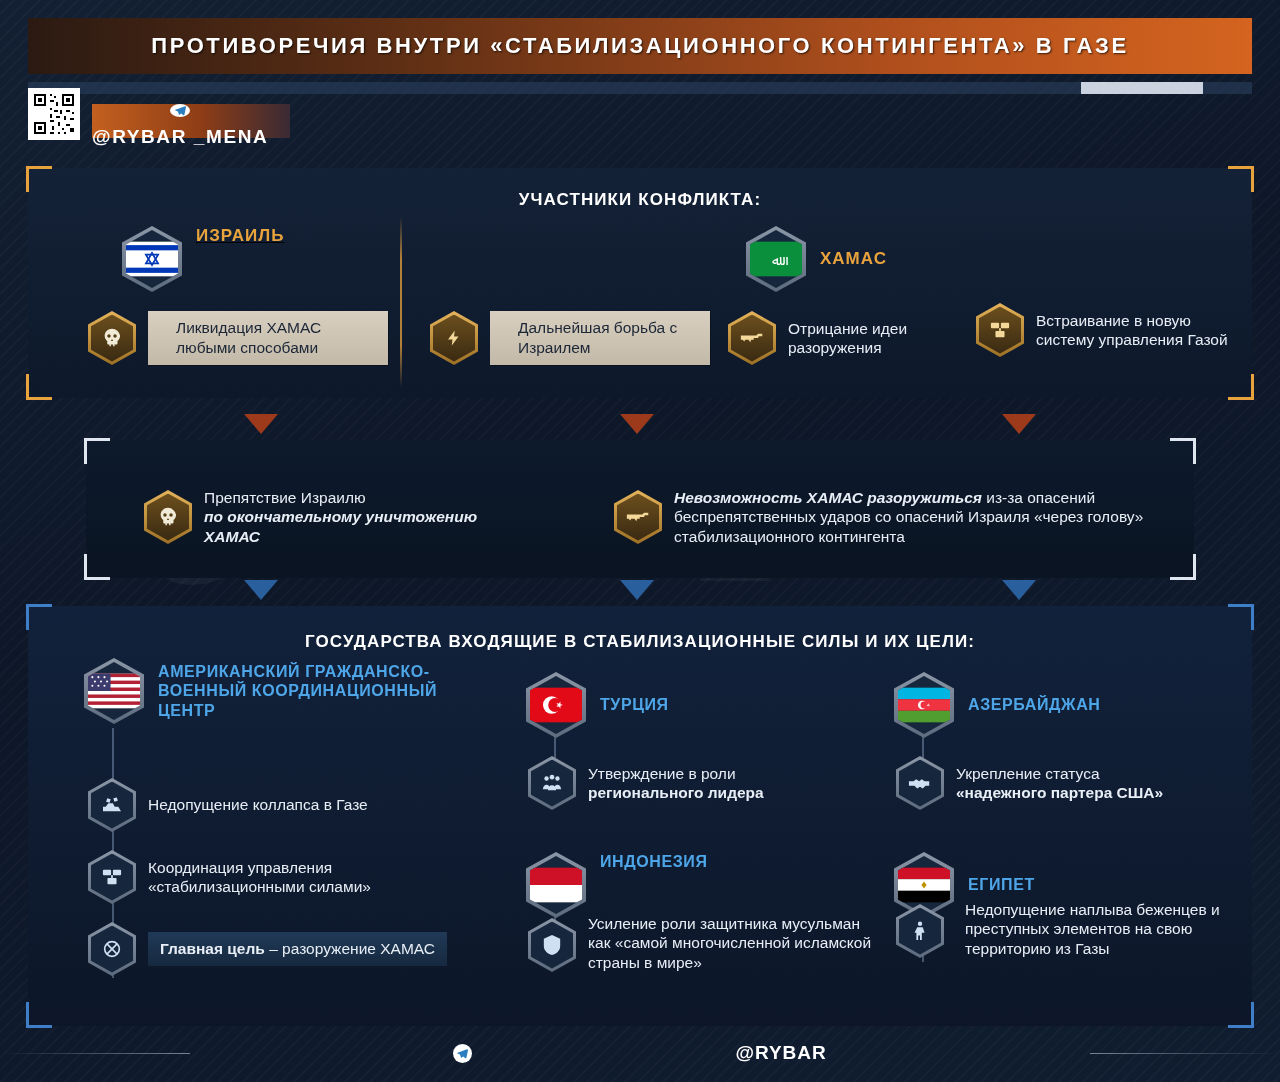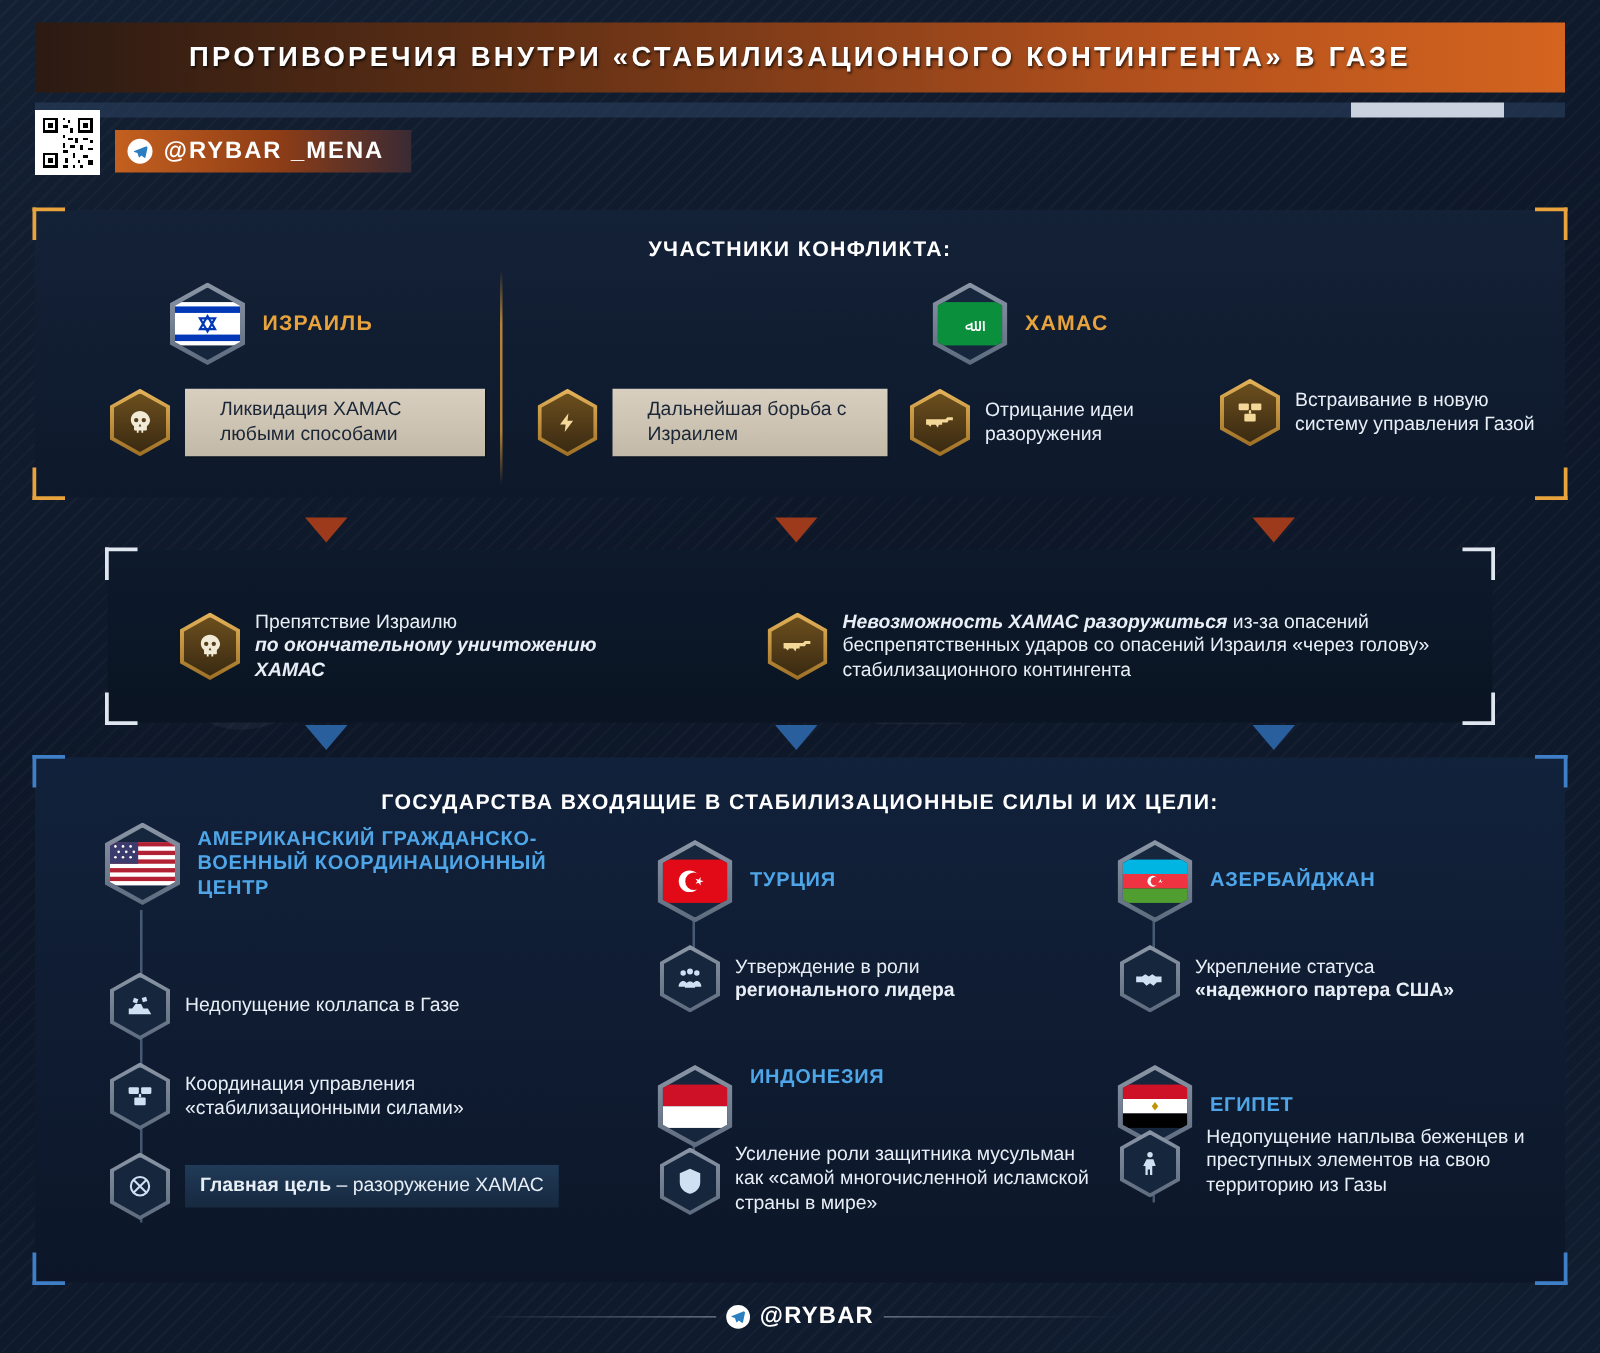--- a/index.html
+++ b/index.html
@@ -62,24 +62,25 @@
     background: #ffffff;
     padding: 4px;
     z-index: 4;
   }
   .qr svg { display:block; }
 
   .tg-bar {
     position: absolute;
     left: 92px; top: 104px;
     height: 34px;
-    padding: 0 22px 0 10px;
+    padding: 0 22px 0 0;
     background: linear-gradient(90deg, #c4601f 0%, #8e3d16 55%, #3a2a34 100%);
     display: flex; align-items: center; gap: 9px;
     z-index: 4;
+    flex-direction: column;
   }
   .tg-bar .tg-name {
     color: #fff; font-size: 19px; font-weight: bold; letter-spacing: 1.6px;
   }
   .tg-circle {
     width: 20px; height: 20px; border-radius: 50%;
     background: #fff; display:flex; align-items:center; justify-content:center;
   }
   .tg-circle svg { width: 13px; height: 13px; }
 
@@ -174,21 +175,21 @@
     font-size: 16px;
     font-weight: bold;
     letter-spacing: .6px;
     line-height: 1.22;
   }
 
   
   .footer {
     position: absolute;
     left: 0; bottom: 18px; width: 100%;
-    display: flex; align-items: center; justify-content: center; gap: 8px;
+    display: flex; align-items: center; justify-content: space-between; gap: 8px;
     z-index: 3;
   }
   .footer .line {
     width: 190px; height: 1px;
     background: linear-gradient(90deg, rgba(200,215,235,0) 0%, rgba(200,215,235,.55) 100%);
   }
   .footer .line.r { background: linear-gradient(90deg, rgba(200,215,235,.55) 0%, rgba(200,215,235,0) 100%); }
   .footer .name { color:#fff; font-size: 19px; font-weight: bold; letter-spacing: 1px; }
   .footer .tg-circle { width: 19px; height:19px; }
 
@@ -256,21 +257,21 @@
 <div class="panel" style="left:28px; top:168px; width:1224px; height:230px;">
   <span class="corner tl"></span>
   <span class="corner tr"></span>
   <span class="corner bl"></span>
   <span class="corner br"></span>
 
   <div class="panel-title" style="margin-top:22px;">УЧАСТНИКИ КОНФЛИКТА:</div>
 
   <div class="divider-v" style="left:372px; top:48px; height:172px;"></div>
 
-  <div style="position:absolute; left:108px; top:58px; display:flex; align-items:center; gap:14px;">
+  <div style="position:absolute; left:94px; top:58px; display:flex; gap:14px;text-decoration:underline;">
     <div class="hex big">
       <div class="inner">
         <svg class="flag" viewBox="0 0 60 40">
           <rect width="60" height="40" fill="#fff"></rect>
           <rect y="4" width="60" height="6" fill="#0038b8"></rect>
           <rect y="30" width="60" height="6" fill="#0038b8"></rect>
           <path d="M30 13 L37 25 L23 25 Z" fill="none" stroke="#0038b8" stroke-width="2"></path>
           <path d="M30 27 L37 15 L23 15 Z" fill="none" stroke="#0038b8" stroke-width="2"></path>
         </svg>
       </div>

